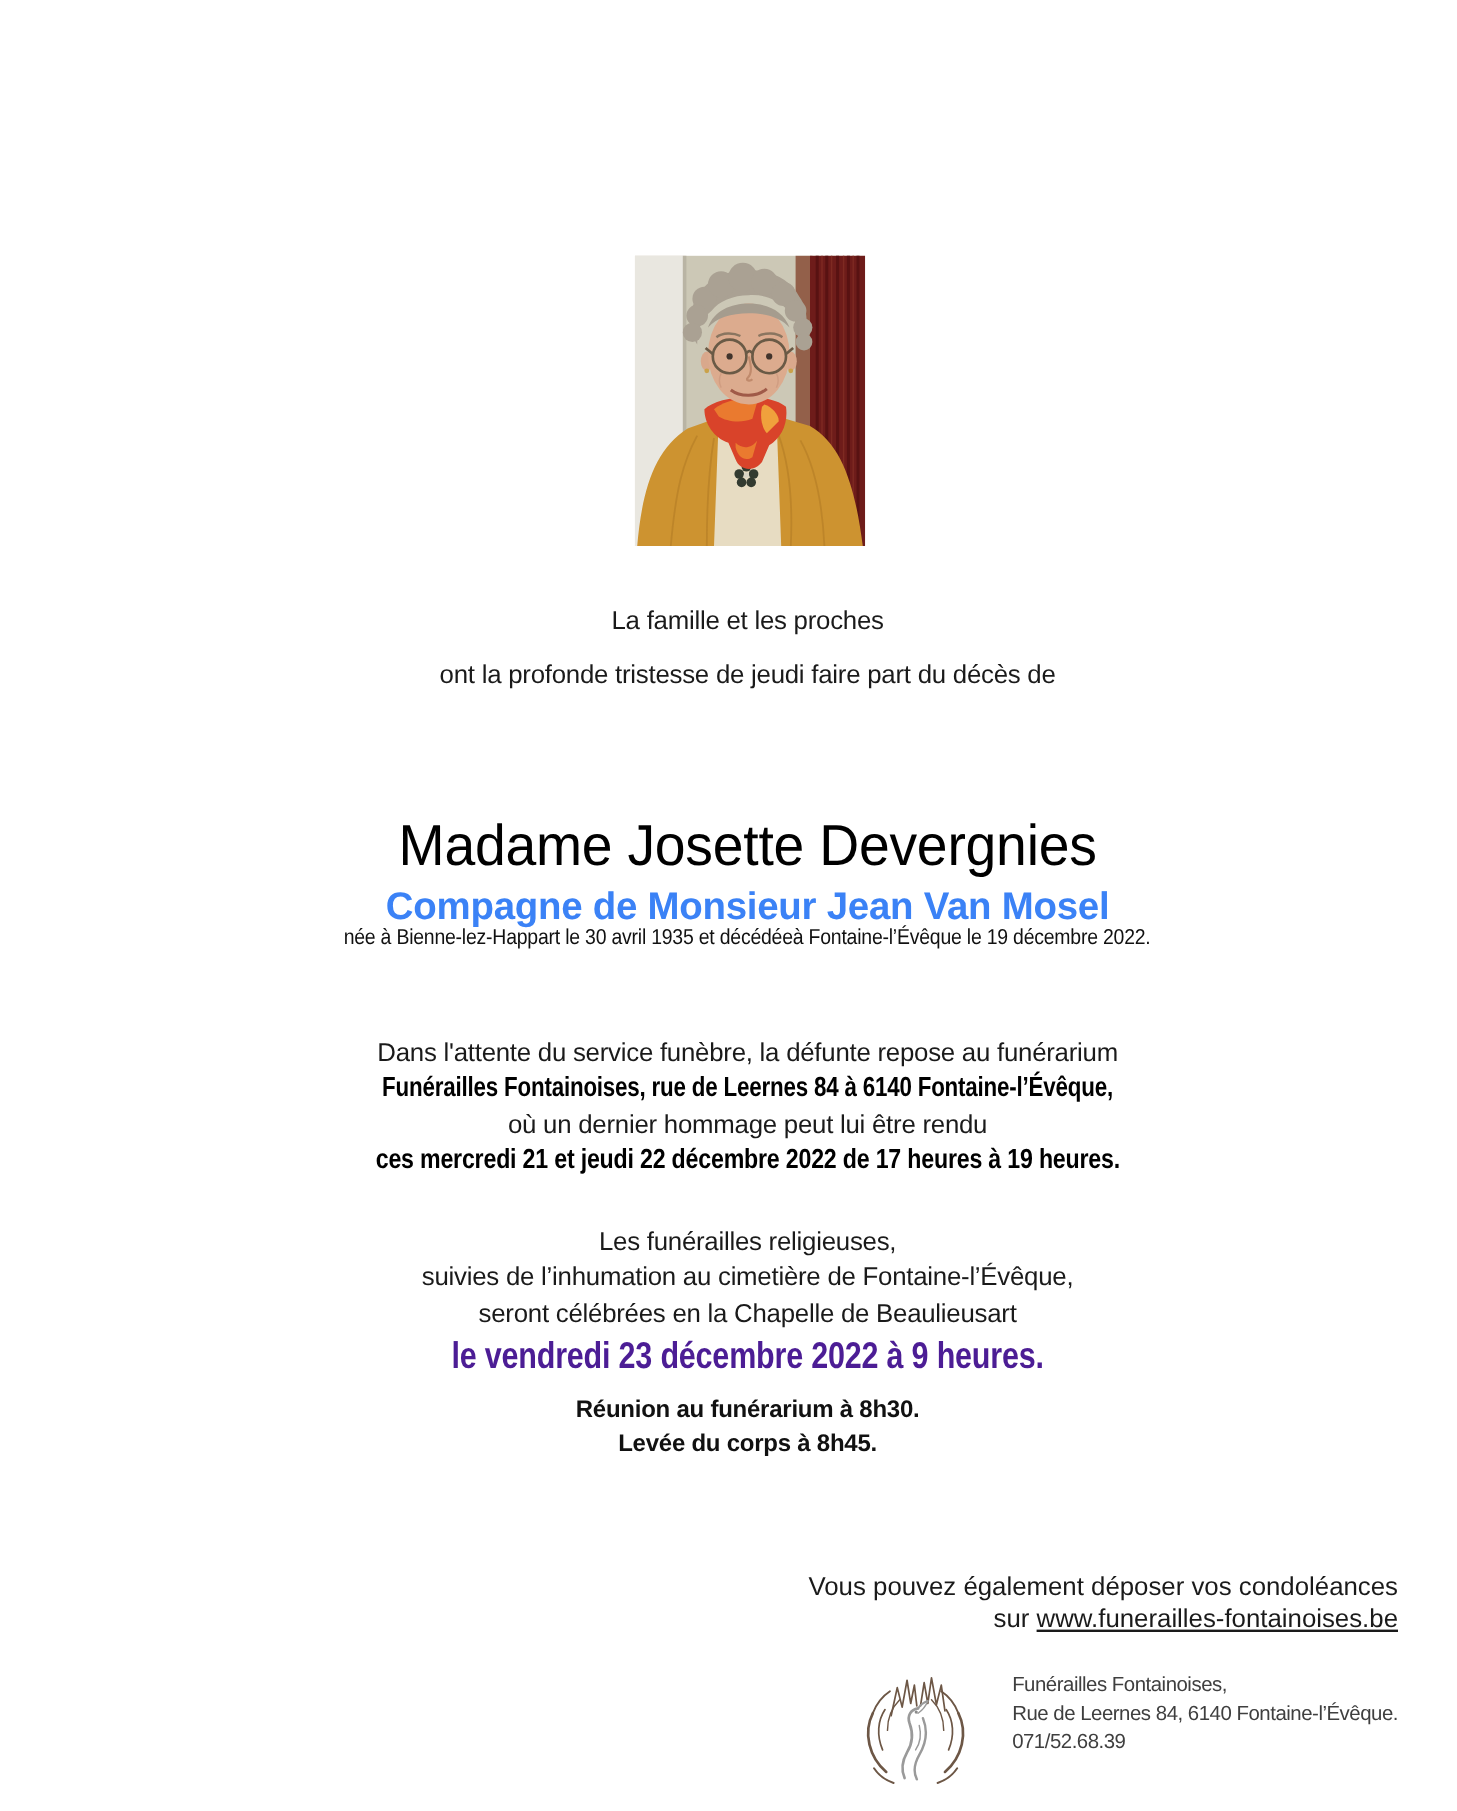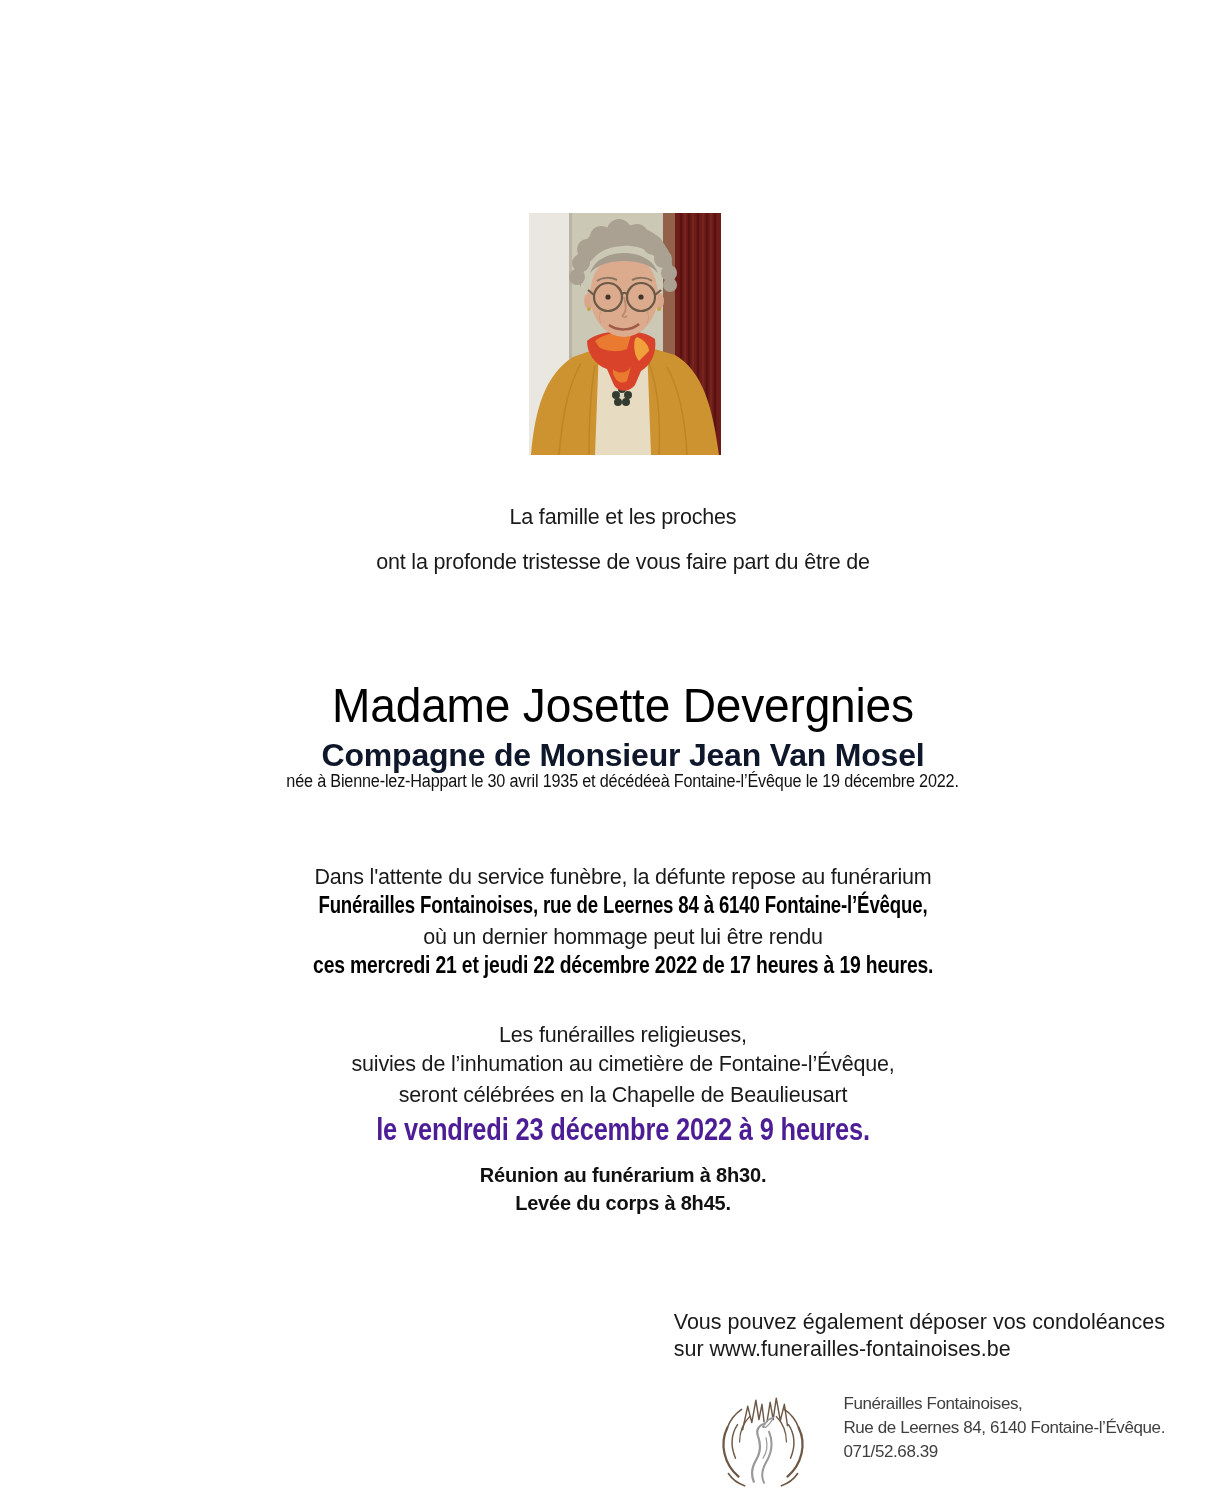--- a/index.html
+++ b/index.html
@@ -13,36 +13,36 @@
   }
   .cline{
     position:absolute;left:32px;right:0;
     text-align:center;white-space:nowrap;
     line-height:26px;font-size:21.5px;letter-spacing:-0.2px;
   }
   .sqz{display:inline-block;transform-origin:50% 50%;}
   .t-intro{font-size:21.5px;}
   .t-name{font-size:48px;line-height:54px;font-weight:400;color:#000;}
   .t-name .sqz{transform:scaleX(0.96);}
-  .t-relation{font-size:32px;line-height:36px;font-weight:700;color:#0f172a;}
+  .t-relation{font-size:32px;line-height:36px;font-weight:700;color:#3b82f6;}
   .t-dates{font-size:18px;line-height:22px;color:#111;}
   .t-dates .sqz{transform:scaleX(0.90);}
   .t-body{font-size:21.5px;line-height:27px;}
   .t-bodybold{font-size:23px;line-height:27px;font-weight:700;color:#000;}
   .t-bodybold.w2 .sqz{transform:scaleX(0.81);}
   .t-bodybold.w4 .sqz{transform:scaleX(0.84);}
   .t-bigbold{font-size:31px;line-height:36px;font-weight:700;color:#4c1d95;}
   .t-bigbold .sqz{transform:scaleX(0.82);}
   .t-sched{font-size:20px;line-height:28px;font-weight:700;color:#111;letter-spacing:-0.2px;}
   .photo{position:absolute;left:529px;top:213px;width:192px;height:242px;}
   .condolences{
     position:absolute;top:1309px;right:49px;
-    text-align:left;font-size:21.5px;line-height:27px;color:#1a1a1a;white-space:nowrap;
+    text-align:right;font-size:21.5px;line-height:27px;color:#1a1a1a;white-space:nowrap;
   }
-  .condolences .url{}
+  .condolences .url{text-decoration:underline;}
   .condolences .pre{white-space:pre;}
   .address{
     position:absolute;top:1392px;right:49px;
     text-align:left;font-size:17px;line-height:24px;color:#3f3f3f;
     letter-spacing:-0.4px;white-space:nowrap;
   }
   .logo{position:absolute;left:714px;top:1389px;width:98px;height:108px;}
 </style>
 </head>
 <body>
@@ -111,21 +111,21 @@
       <path d="M68,68 C73,64 82,64 88,67 M103,67 C109,64 118,64 123,68" stroke="#8a7560" stroke-width="2" fill="none"></path>
       <circle cx="79" cy="84" r="2.6" fill="#42342c"></circle>
         <circle cx="112" cy="84" r="2.6" fill="#42342c"></circle>
       <path d="M95,84 C97,92 98,98 94,102 C92,104 96,105 98,103" stroke="#c08a6c" stroke-width="1.8" fill="none"></path>
       <path d="M80,112 C88,118 102,118 110,111" stroke="#a05a48" stroke-width="2.5" fill="none"></path>
       <path d="M72,98 C70,102 70,106 72,110 M118,98 C120,102 120,106 118,110" stroke="#c89579" stroke-width="1.2" fill="none" opacity="0.6"></path>
     </svg>
   </div>
 
   <div class="cline t-intro" style="top:504px">La famille et les proches</div>
-  <div class="cline t-intro" style="top:549px">ont la profonde tristesse de vous faire part du être de</div>
+  <div class="cline t-intro" style="top:549px">ont la profonde tristesse de jeudi faire part du décès de</div>
 
   <div class="cline t-name" style="top:679px"><span class="sqz">Madame Josette Devergnies</span></div>
   <div class="cline t-relation" style="top:737px"><span class="sqz">Compagne de Monsieur Jean Van Mosel</span></div>
   <div class="cline t-dates" style="top:770px"><span class="sqz">née à Bienne-lez-Happart le 30 avril 1935 et décédéeà Fontaine-l’Évêque le 19 décembre 2022.</span></div>
 
   <div class="cline t-body" style="top:864px">Dans l'attente du service funèbre, la défunte repose au funérarium</div>
   <div class="cline t-bodybold w2" style="top:892px"><span class="sqz">Funérailles Fontainoises, rue de Leernes 84 à 6140 Fontaine-l’Évêque,</span></div>
   <div class="cline t-body" style="top:924px">où un dernier hommage peut lui être rendu</div>
   <div class="cline t-bodybold w4" style="top:952px"><span class="sqz">ces mercredi 21 et jeudi 22 décembre 2022 de 17 heures à 19 heures.</span></div>
 

